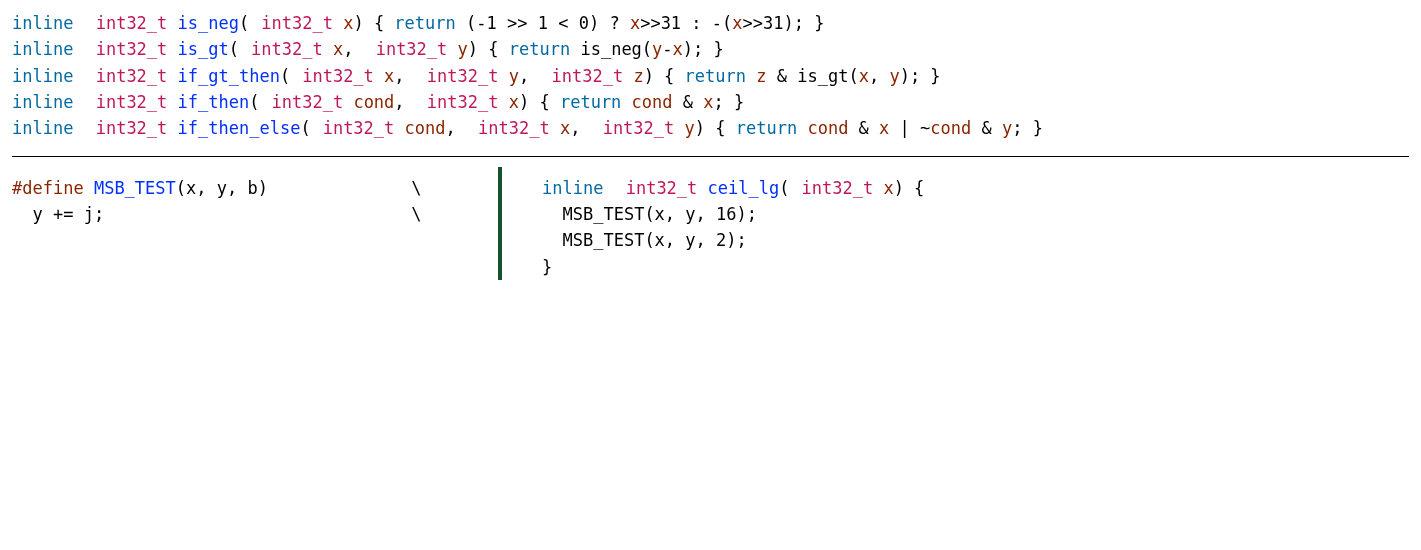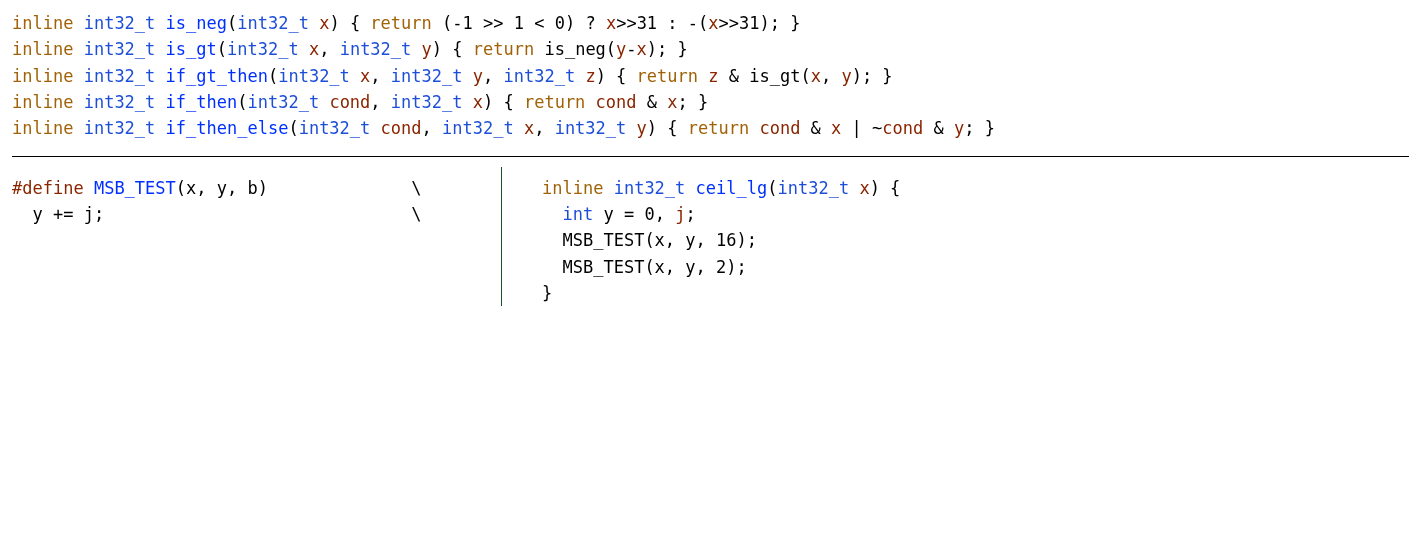--- a/index.html
+++ b/index.html
@@ -23,32 +23,32 @@
   }
   .rule {
     border-top: 1px solid #000;
     margin: 6px 0 10px 0;
   }
   .cols {
     display: flex;
   }
   .col-left {
     width: 490px;
-    border-right: 1px solid #14532d;
+    border-right: 4px solid #14532d;
     padding-right: 12px;
     padding-top: 8px;
     box-sizing: border-box;
   }
   .col-right {
     flex: 1;
     padding-left: 40px;
     padding-top: 8px;
   }
-  .kw   { color: #a16207; }   
-  .type { color: #1d4ed8; }   
+  .kw   { color: #0369a1; }   
+  .type { color: #be185d; margin-left: 12px; }   
   .func { color: #0030ff; }   
   .param{ color: #8b2500; }   
   .pp   { color: #8b2500; }   
   .mac  { color: #0030ff; }
 </style>
 </head>
 <body>
 
 <div class="top">
 <pre><span class="kw">inline</span> <span class="type">int32_t</span> <span class="func">is_neg</span>(<span class="type">int32_t</span> <span class="param">x</span>) { <span class="kw">return</span> <span>(-</span><span>1</span><span> &gt;&gt; </span><span>1</span><span> &lt; </span><span>0</span><span>) ? </span><span class="param">x</span><span>&gt;&gt;</span><span>31</span><span> : -(</span><span class="param">x</span><span>&gt;&gt;</span><span>31</span><span>);</span> }</pre>
@@ -60,18 +60,17 @@
 
 <div class="rule"></div>
 
 <div class="cols">
   <div class="col-left">
 <pre><span class="pp">#define</span> <span class="mac">MSB_TEST</span><span>(x, y, b)</span>              <span>\</span></pre>
 <pre><span>  y += j;</span>                              <span>\</span></pre>
   </div>
   <div class="col-right">
 <pre><span class="kw">inline</span> <span class="type">int32_t</span> <span class="func">ceil_lg</span>(<span class="type">int32_t</span> <span class="param">x</span>) {</pre>
-<pre><span>  </span><span class="type">int</span> <span>y</span><span> = </span><span>0</span><span>, </span><span class="param">j</span><span>;</span></pre>
 <pre>  <span>MSB_TEST</span><span>(x, y, </span><span>16</span><span>);</span></pre>
 <pre>  <span>MSB_TEST</span><span>(x, y, </span><span>2</span><span>);</span></pre>
 <pre>}</pre>
   </div>
 </div>
 
 </body></html>

